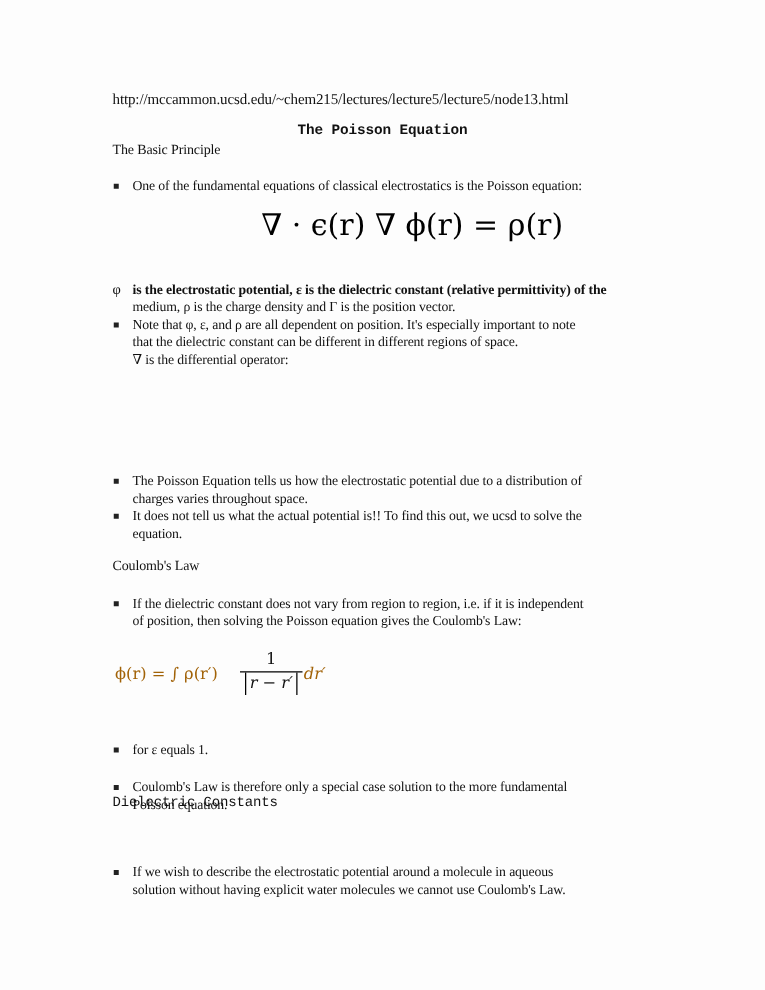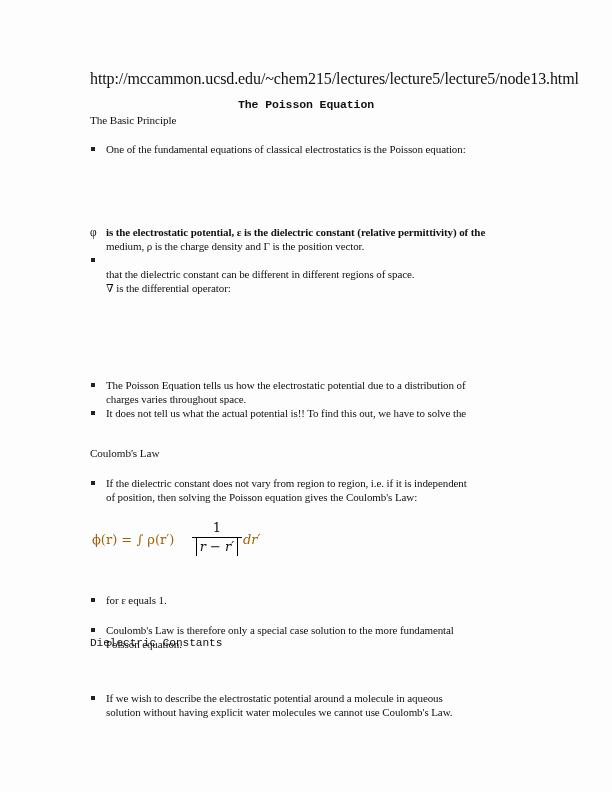--- a/index.html
+++ b/index.html
@@ -21,21 +21,21 @@
       left: 0; top: 0;
       width: 612px; height: 792px;
     }
     .abs { position: absolute; }
     .txt {
       font-size: 11px;
       line-height: 14px;
       letter-spacing: -0.1px;
       white-space: nowrap;
     }
-    .url { left: 90px; top: 72px; font-size: 16px; text-align: right; }
+    .url { left: 90px; top: 72px; font-size: 12px; text-align: right; }
     .title {
       left: 0; width: 612px; top: 98px;
       text-align: center;
       font-weight: bold;
       font-size: 11.5px;
       font-family: Liberation Mono, monospace;
     }
     .heading { left: 90px; font-size: 11.2px; }
     .bullet {
       position: absolute;
@@ -84,36 +84,39 @@
 
   <div class="abs txt url">http://mccammon.ucsd.edu/~chem215/lectures/lecture5/lecture5/node13.html</div>
 
   <div class="abs txt title">The Poisson Equation</div>
 
   <div class="abs txt heading" style="top:113px;">The Basic Principle</div>
 
   <span class="bullet" style="top:147px;"></span>
   <div class="abs txt para" style="top:142px;">One of the fundamental equations of classical electrostatics is the Poisson equation:</div>
 
+  <div class="abs eq eq1">∇ · ϵ(r) ∇ ϕ(r) = ρ(r)</div>
 
   <div class="abs txt greek" style="top:225px;">φ</div>
   <div class="abs txt para" style="top:225px;font-weight:bold;">is the electrostatic potential, ε is the dielectric constant (relative permittivity) of the</div>
   <div class="abs txt para" style="top:239px;">medium, ρ is the charge density and Γ is the position vector.</div>
 
   <span class="bullet" style="top:258px;"></span>
+  <div class="abs txt para" style="top:253px;">Note that φ, ε, and ρ are all dependent on position. It's especially important to note</div>
   <div class="abs txt para" style="top:267px;">that the dielectric constant can be different in different regions of space.</div>
   <div class="abs txt para" style="top:281px;">∇   is the differential operator:</div>
 
 
   <span class="bullet" style="top:383px;"></span>
   <div class="abs txt para" style="top:378px;">The Poisson Equation tells us how the electrostatic potential due to a distribution of</div>
   <div class="abs txt para" style="top:392px;">charges varies throughout space.</div>
 
   <span class="bullet" style="top:411px;"></span>
-  <div class="abs txt para" style="top:406px;">It does not tell us what the actual potential is!! To find this out, we have to solve the</div>
+  <div class="abs txt para" style="top:406px;">It does not tell us what the actual potential is!! To find this out, we ucsd to solve the</div>
+  <div class="abs txt para" style="top:420px;">equation.</div>
 
   <div class="abs txt heading" style="top:446px;">Coulomb's Law</div>
 
   <span class="bullet" style="top:481px;"></span>
   <div class="abs txt para" style="top:476px;">If the dielectric constant does not vary from region to region, i.e. if it is independent</div>
   <div class="abs txt para" style="top:490px;">of position, then solving the Poisson equation gives the Coulomb's Law:</div>
 
   <div class="abs eq3" style="top:532px;">ϕ(r) = ∫ ρ(r′)</div>
   <div class="frac">
     <span class="frac-num">1</span>

